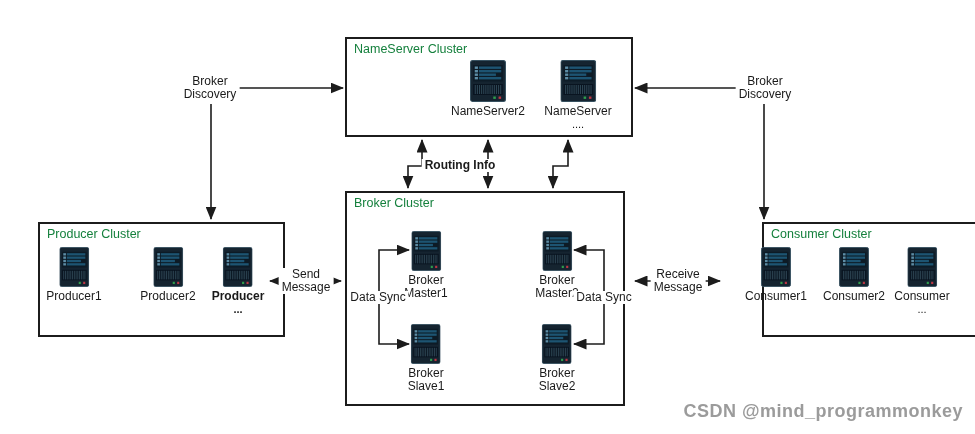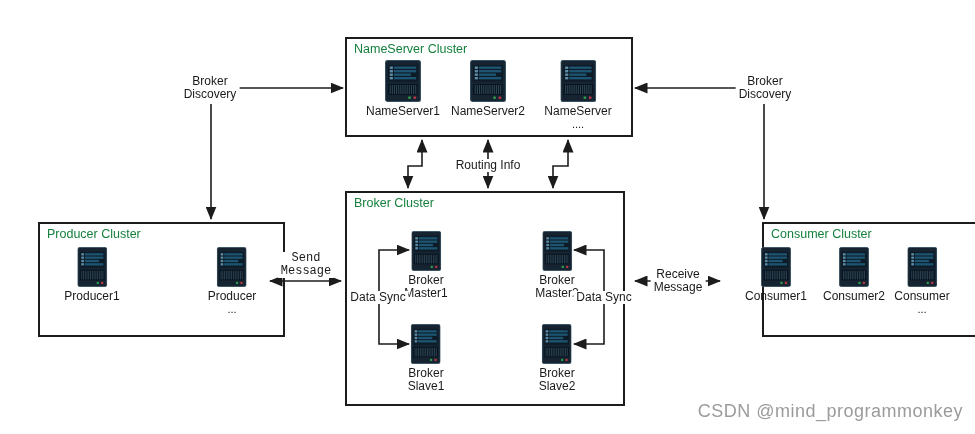--- a/index.html
+++ b/index.html
@@ -16,21 +16,21 @@
   .nlabel span{display:block;}
   .more{font-size:11px;line-height:12px;color:#1a1a1a;}
   .alabel{
     position:absolute;transform:translateX(-50%);background:#fff;
     font-size:12px;line-height:13px;color:#1a1a1a;text-align:center;
     padding:0 3px;z-index:3;white-space:nowrap;
   }
   .alabel span{display:block;}
   .watermark{
     position:absolute;right:12px;top:401px;font-size:18px;color:#9b9b9b;
-    letter-spacing:0.5px;z-index:3;white-space:nowrap;
+    letter-spacing:0.5px;z-index:3;white-space:nowrap;font-weight:bold;
   }
 </style>
 </head>
 <body>
 
 <div class="stage">
 
   <svg width="0" height="0" style="position:absolute" aria-hidden="true">
     <defs>
       <symbol id="srv" viewBox="0 0 34 42" preserveAspectRatio="none">
@@ -91,26 +91,20 @@
       <polyline points="422,140 422,166 408,166 408,188" marker-start="url(#ah)" marker-end="url(#ah)"></polyline>
       <line x1="488" y1="140" x2="488" y2="188" marker-start="url(#ah)" marker-end="url(#ah)"></line>
       <polyline points="568,140 568,166 553,166 553,188" marker-start="url(#ah)" marker-end="url(#ah)"></polyline>
       <line x1="270" y1="281" x2="341" y2="281" marker-start="url(#ah)" marker-end="url(#ah)"></line>
       <line x1="635" y1="281" x2="720" y2="281" marker-start="url(#ah)" marker-end="url(#ah)"></line>
       <polyline points="409,250 379,250 379,344 409,344" marker-start="url(#ah)" marker-end="url(#ah)"></polyline>
       <polyline points="574,250 604,250 604,344 574,344" marker-start="url(#ah)" marker-end="url(#ah)"></polyline>
     </g>
   </svg>
 
-  <div class="node" style="left:403px;top:60px;">
-    <svg class="srv" width="36" height="42">
-        <use href="#srv"></use>
-      </svg>
-    <div class="nlabel">NameServer1</div>
-  </div>
   <div class="node" style="left:488px;top:60px;">
     <svg class="srv" width="36" height="42">
         <use href="#srv"></use>
       </svg>
     <div class="nlabel">NameServer2</div>
   </div>
   <div class="node" style="left:578px;top:60px;">
     <svg class="srv" width="36" height="42">
         <use href="#srv"></use>
       </svg>
@@ -148,27 +142,33 @@
   <div class="node" style="left:557px;top:324px;">
     <svg class="srv" width="30" height="40">
         <use href="#srv"></use>
       </svg>
     <div class="nlabel">
       <span>Broker</span>
         <span>Slave2</span>
     </div>
   </div>
 
-  <div class="node" style="left:92px;top:247px;">
+  <div class="node" style="left:74px;top:247px;">
     <svg class="srv" width="30" height="40">
         <use href="#srv"></use>
       </svg>
     <div class="nlabel">Producer1</div>
   </div>
-  <div class="node" style="left:232px;top:247px;">
+  <div class="node" style="left:168px;top:247px;">
+    <svg class="srv" width="30" height="40">
+        <use href="#srv"></use>
+      </svg>
+    <div class="nlabel">Producer2</div>
+  </div>
+  <div class="node" style="left:238px;top:247px;font-weight:bold;">
     <svg class="srv" width="30" height="40">
         <use href="#srv"></use>
       </svg>
     <div class="nlabel">Producer</div>
     <div class="more">...</div>
   </div>
 
   <div class="node" style="left:776px;top:247px;">
     <svg class="srv" width="30" height="40">
         <use href="#srv"></use>
@@ -190,22 +190,22 @@
   </div>
 
   <div class="alabel" style="left:210px;top:75px;">
     <span>Broker</span>
     <span>Discovery</span>
   </div>
   <div class="alabel" style="left:765px;top:75px;">
     <span>Broker</span>
     <span>Discovery</span>
   </div>
-  <div class="alabel" style="left:488px;top:159px;">Routing Info</div>
-  <div class="alabel" style="left:306px;top:252px;font-family:Liberation Mono, monospace;">
+  <div class="alabel" style="left:460px;top:159px;font-weight:bold;">Routing Info</div>
+  <div class="alabel" style="left:306px;top:268px;">
     <span>Send</span>
     <span>Message</span>
   </div>
   <div class="alabel" style="left:678px;top:268px;text-align:center;">
     <span>Receive</span>
     <span>Message</span>
   </div>
   <div class="alabel" style="left:378px;top:291px;">Data Sync</div>
   <div class="alabel" style="left:604px;top:291px;">Data Sync</div>
 

